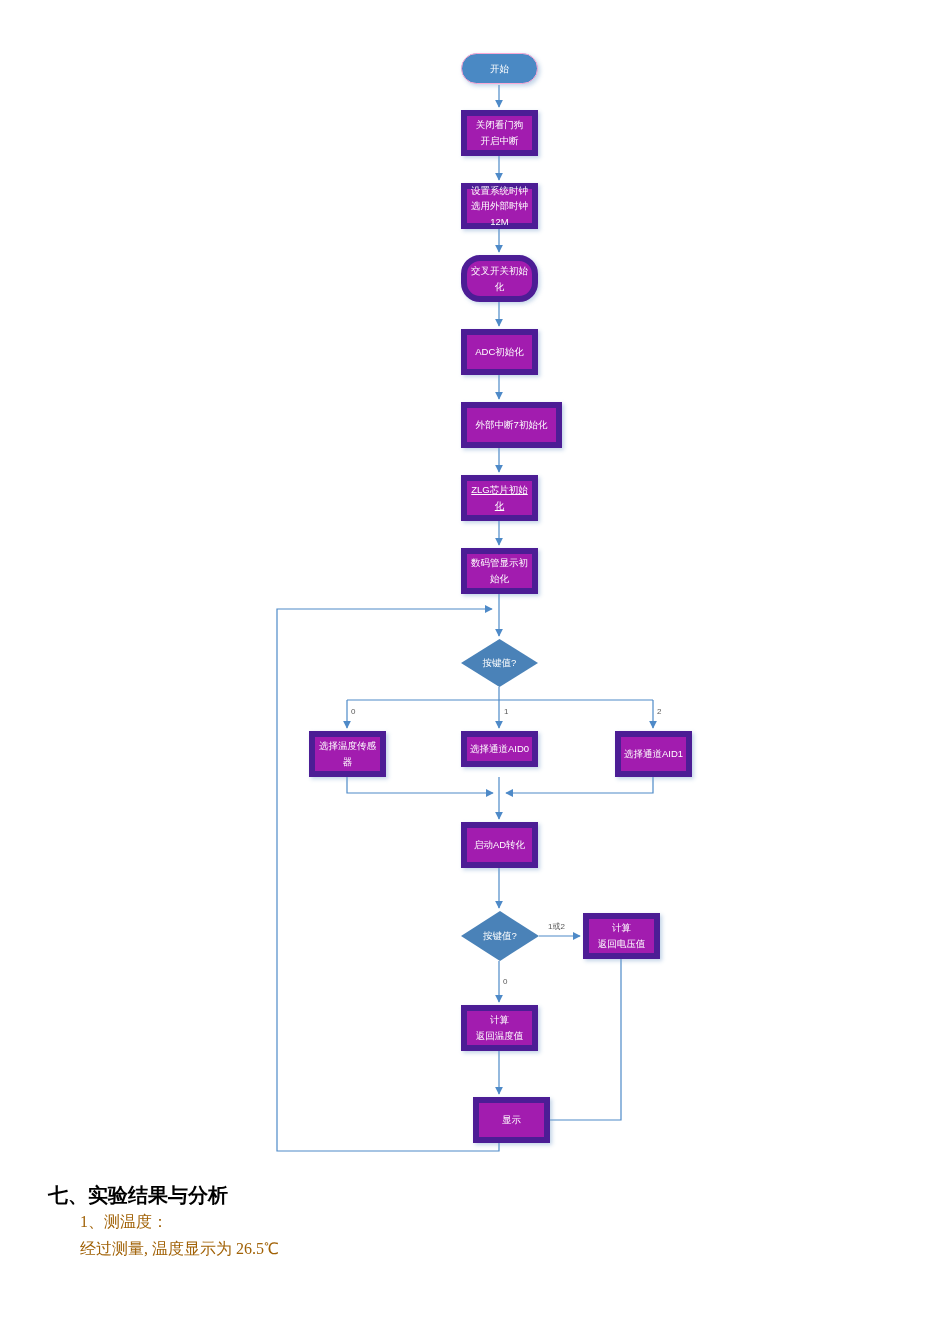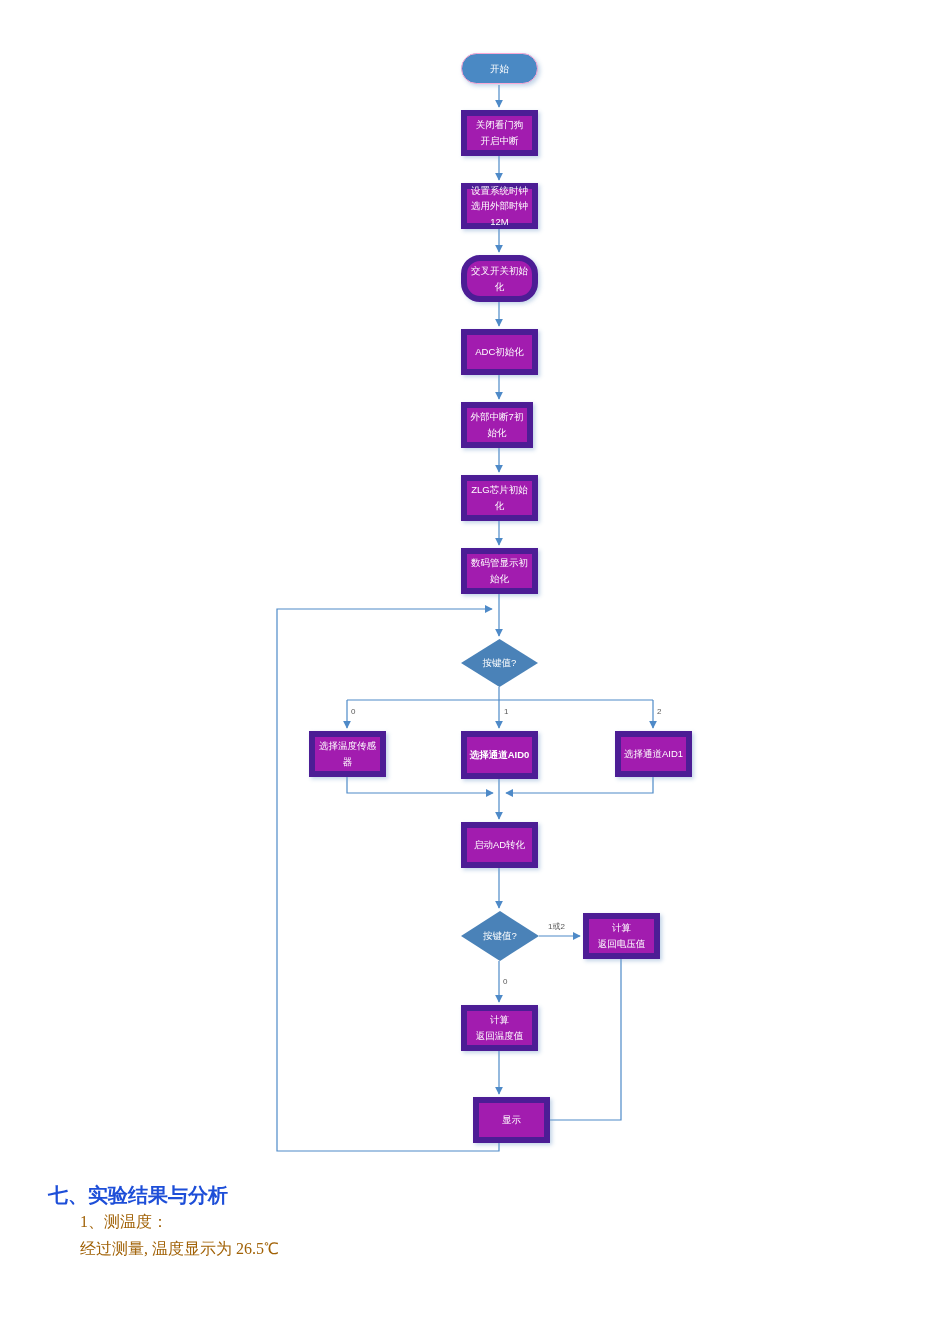--- a/index.html
+++ b/index.html
@@ -47,21 +47,21 @@
   .edge-label {
     position: absolute;
     font-size: 8px;
     color: #595959;
   }
   .doc-heading {
     position: absolute;
     font-family: "Liberation Serif", serif;
     font-weight: bold;
     font-size: 20px;
-    color: #1d4ed8;
+    color: #000000;
     white-space: nowrap;
   }
   .doc-line {
     position: absolute;
     font-family: "Liberation Serif", serif;
     font-size: 16px;
     color: #a16207;
     white-space: nowrap;
   }
 </style>
@@ -107,31 +107,31 @@
   <div class="node process" style="left:461px; top:110px; width:77px; height:46px;">关闭看门狗
 开启中断</div>
 
   <div class="node process" style="left:461px; top:183px; width:77px; height:46px;">设置系统时钟
 选用外部时钟12M</div>
 
   <div class="node process" style="left:461px; top:255px; width:77px; height:47px;border-radius:19px;">交叉开关初始化</div>
 
   <div class="node process" style="left:461px; top:329px; width:77px; height:46px;">ADC初始化</div>
 
-  <div class="node process" style="left:461px; top:402px; width:72px; height:46px;">外部中断7初始化</div>
+  <div class="node process" style="left:461px; top:402px; width:101px; height:46px;">外部中断7初始化</div>
 
-  <div class="node process" style="left:461px; top:475px; width:77px; height:46px;">ZLG芯片初始化</div>
+  <div class="node process" style="left:461px; top:475px; width:77px; height:46px;text-decoration:underline;">ZLG芯片初始化</div>
 
   <div class="node process" style="left:461px; top:548px; width:77px; height:46px;">数码管显示初始化</div>
 
   <div class="node diamond" style="left:461px; top:639px; width:77px; height:48px;">按键值?</div>
 
   <div class="node process" style="left:309px; top:731px; width:77px; height:46px;">选择温度传感器</div>
 
-  <div class="node process" style="left:461px; top:731px; width:77px; height:48px;font-weight:bold;">选择通道AID0</div>
+  <div class="node process" style="left:461px; top:731px; width:77px; height:36px;">选择通道AID0</div>
 
   <div class="node process" style="left:615px; top:731px; width:77px; height:46px;">选择通道AID1</div>
 
   <div class="node process" style="left:461px; top:822px; width:77px; height:46px;">启动AD转化</div>
 
   <div class="node diamond" style="left:461px; top:911px; width:78px; height:50px;">按键值?</div>
 
   <div class="node process" style="left:583px; top:913px; width:77px; height:46px;">计算
 返回电压值</div>
 

